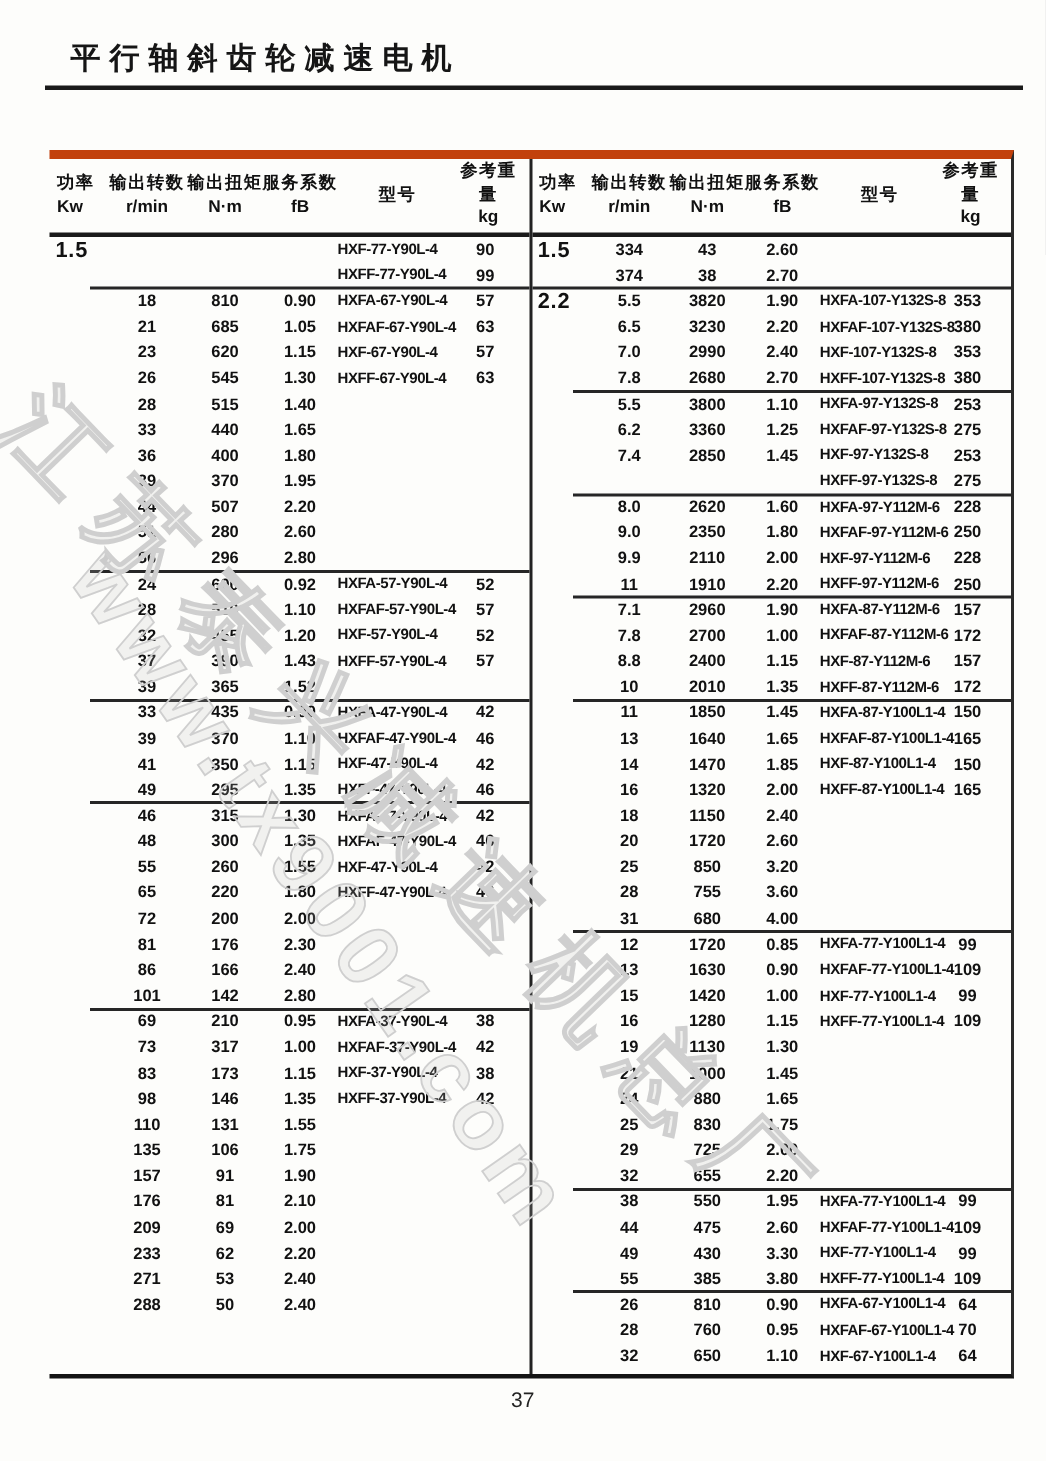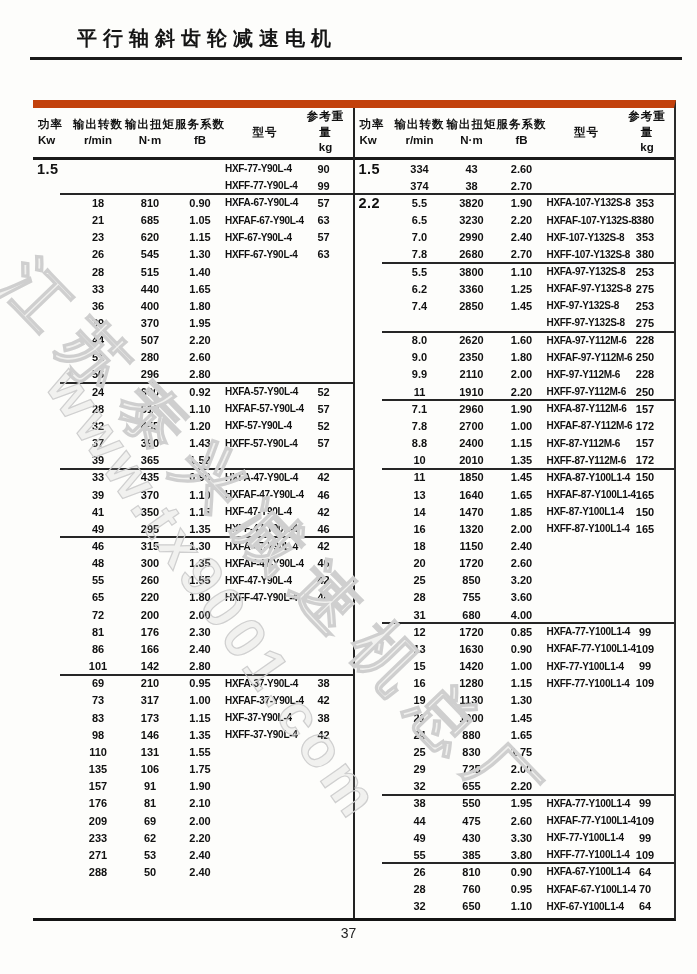--- a/index.html
+++ b/index.html
@@ -3,28 +3,28 @@
 <meta charset="utf-8">
 <style>
   html,body { margin:0; padding:0; background:#e8e8e8; }
   .page {
     position:relative; width:697px; height:974px; margin:0 auto;
     background:#fdfdfb; overflow:hidden;
     font-family:"Liberation Sans", sans-serif; color:#111;
   }
   .page-title {
     position:absolute; left:47px; top:25px;
-    font-size:20px; font-weight:bold; letter-spacing:6px; color:#151515;margin-left:30px;
+    font-size:20px; font-weight:bold; letter-spacing:6px; color:#151515;
   }
   .title-rule {
     position:absolute; left:30px; top:57px; width:652px; height:3px; background:#1a1a1a;
   }
   .tables-wrap {
     position:absolute; left:33px; top:100px; width:641px; height:810px;
-    border-top:8px solid #c2410c; border-bottom:3px solid #141414;
+    border-top:6px solid #c2410c; border-bottom:3px solid #141414;
     border-right:2px solid #2a2a2a;
     display:flex; z-index:1;
   }
   .half { flex:1 1 0; position:relative; --cols: 38px 54px 50px 50px 80px 47px; }
   .half.left { border-right:2px solid #222; }
   .thead {
     height:49px; border-bottom:3px solid #1a1a1a;
     display:grid; grid-template-columns:var(--cols);
     align-items:center;
   }

